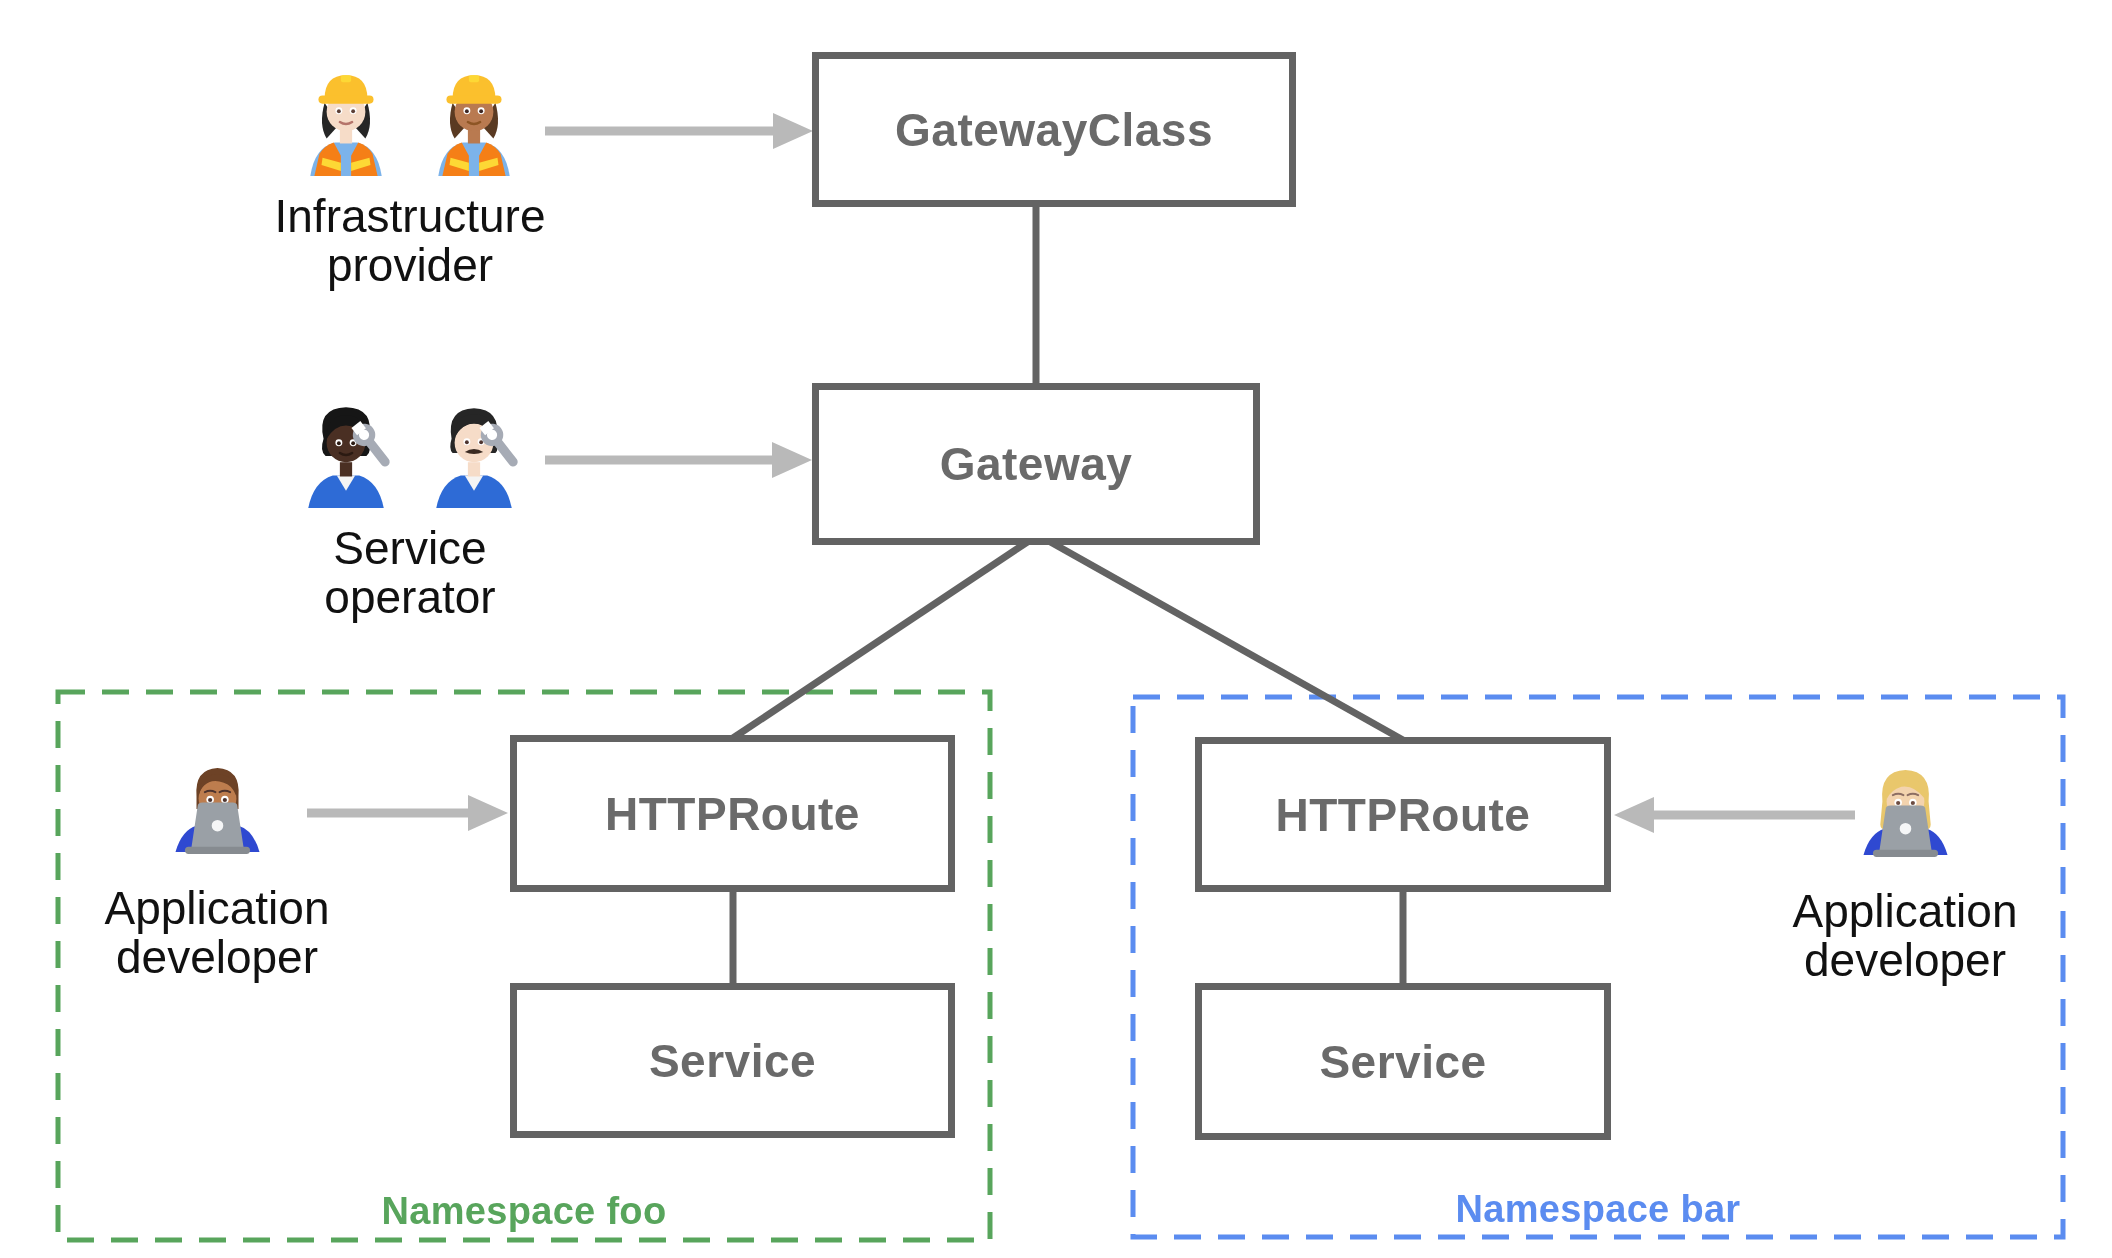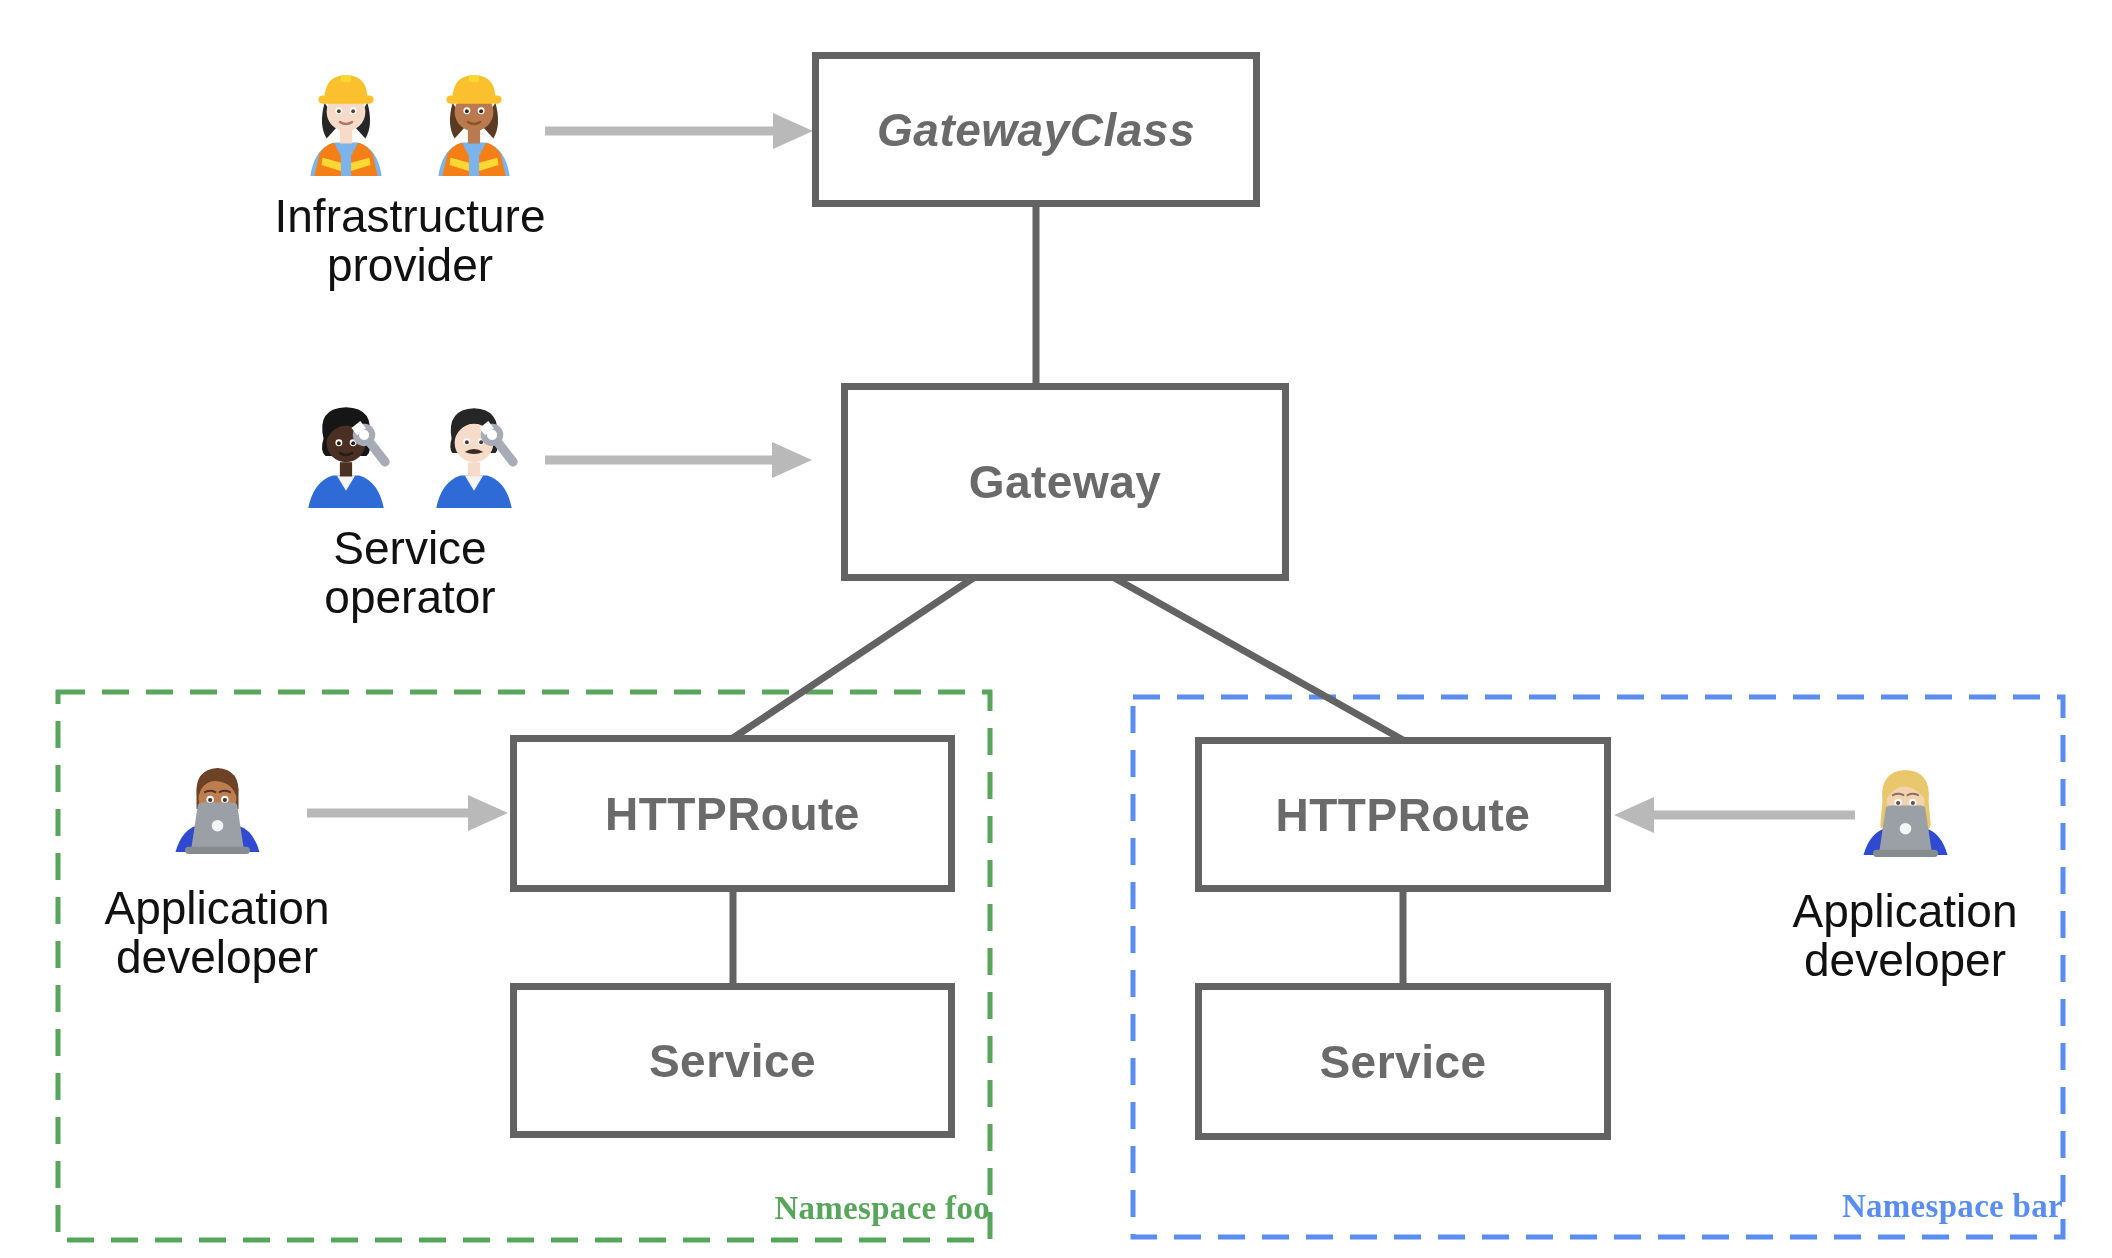--- a/index.html
+++ b/index.html
@@ -19,21 +19,21 @@
   .arrow-head{fill:var(--arrow);stroke:none;}
   .ns-rect{fill:none;stroke-width:5;stroke-dasharray:27 17;}
   .ns-rect.foo{stroke:var(--namespace-foo);}
   .ns-rect.bar{stroke:var(--namespace-bar);}
   .node{
     position:absolute;background:#ffffff;border:7px solid var(--node-border);
     display:flex;align-items:center;justify-content:center;
     font-weight:700;font-size:46px;letter-spacing:.5px;color:var(--node-text);
     box-sizing:border-box;
   }
-  .ns-label{position:absolute;text-align:right;font-weight:700;font-size:33px;letter-spacing:.3px;font-family:Liberation Serif, serif;}
+  .ns-label{position:absolute;text-align:center;font-weight:700;font-size:38px;letter-spacing:.3px;}
   .ns-label.foo{color:var(--namespace-foo);}
   .ns-label.bar{color:var(--namespace-bar);}
   .persona{position:absolute;display:flex;flex-direction:column;align-items:center;}
   .persona .icons{display:flex;gap:26px;align-items:flex-end;}
   .persona .plabel{
     margin-top:14px;max-width:300px;text-align:center;
     font-size:46px;line-height:49px;color:var(--persona-text);font-weight:400;
   }
 </style>
 </head>
@@ -58,23 +58,23 @@
     <line class="arrow-line" x1="545" y1="460" x2="775" y2="460"></line>
     <polygon class="arrow-head" points="812,460 772,442 772,478"></polygon>
 
     <line class="arrow-line" x1="307" y1="813" x2="473" y2="813"></line>
     <polygon class="arrow-head" points="508,813 468,795 468,831"></polygon>
 
     <line class="arrow-line" x1="1855" y1="815" x2="1652" y2="815"></line>
     <polygon class="arrow-head" points="1614,815 1654,797 1654,833"></polygon>
   </svg>
 
-  <div class="node" style="left:812px;top:52px;width:448px;height:155px;font-style:italic;">GatewayClass</div>
-
-  <div class="node" style="left:812px;top:383px;width:448px;height:198px;margin-left:29px;">Gateway</div>
+  <div class="node" style="left:812px;top:52px;width:484px;height:155px;">GatewayClass</div>
+
+  <div class="node" style="left:812px;top:383px;width:448px;height:162px;">Gateway</div>
 
   <div class="node" style="left:510px;top:735px;width:445px;height:157px;">HTTPRoute</div>
 
   <div class="node" style="left:510px;top:983px;width:445px;height:155px;">Service</div>
 
   <div class="node" style="left:1195px;top:737px;width:416px;height:155px;">HTTPRoute</div>
 
   <div class="node" style="left:1195px;top:983px;width:416px;height:157px;">Service</div>
 
   <div class="ns-label foo" style="left:58px;top:1190px;width:932px;">Namespace foo</div>

